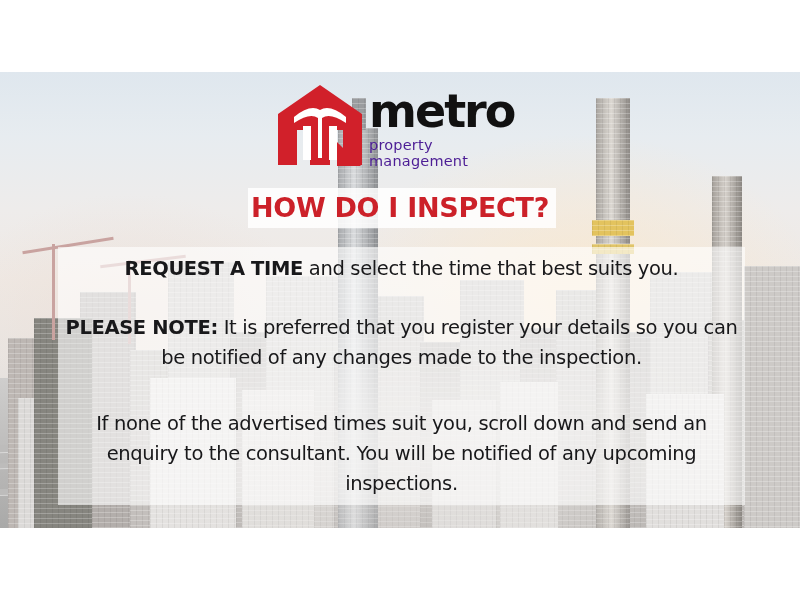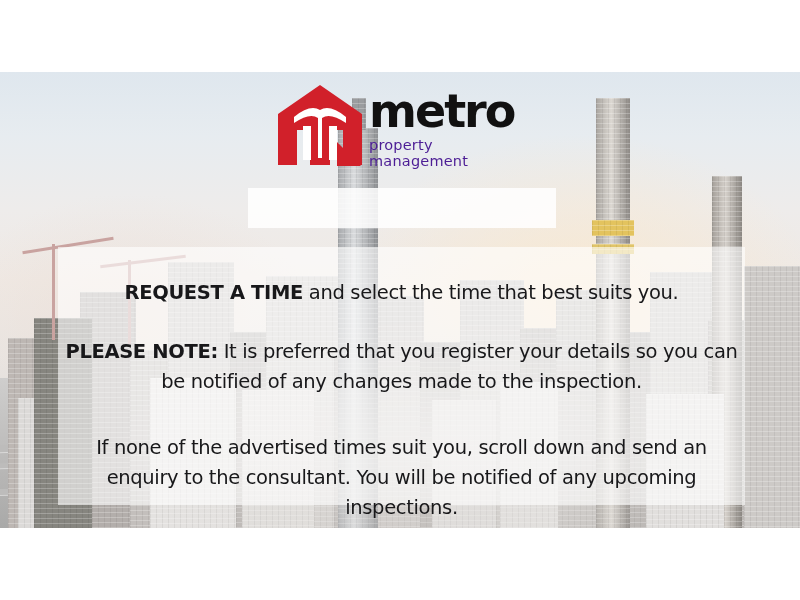--- a/index.html
+++ b/index.html
@@ -85,21 +85,21 @@
   #heading{
     position:absolute; left:0; right:0; top:193px; text-align:center;
     font-family:"DejaVu Sans", sans-serif;
     font-weight:700; font-size:27px; line-height:30px;
     letter-spacing:-.3px; color:#CC2129;
   }
   .para{
     position:absolute; left:60px; width:683px; text-align:center;
     font-family:"DejaVu Sans", sans-serif;
     font-weight:400; font-size:19.5px; line-height:30px;
-    letter-spacing:-.35px; color:#18181a;margin-top:24px;
+    letter-spacing:-.35px; color:#18181a;
   }
   .para b{ font-weight:700; }
   #p1{ top:254px; }
   #p2{ top:313px; }
   #p3{ top:409px; }
 </style>
 </head>
 <body>
 
 <div id="stage">
@@ -170,20 +170,21 @@
       <path fill="#ffffff" d="M26 42 L34 42 L34 76 L26 76 Z"></path>
       <path fill="#ffffff" d="M52 42 L60 42 L60 76 L52 76 Z"></path>
       <path fill="#D1202A" d="M60 58 L84 82 L60 82 Z"></path>
     </svg>
     <div id="logo-word">
       <div class="wm">metro</div>
       <div class="ws">property management</div>
     </div>
   </div>
 
+  <div id="heading">HOW DO I INSPECT?</div>
 
   <div class="para" id="p1">
     <b>REQUEST A TIME</b><span> and select the time that best suits you.</span>
   </div>
 
   <div class="para" id="p2">
     <b>PLEASE NOTE:</b><span> It is preferred that you register your details so you can be notified of any changes made to the inspection.</span>
   </div>
 
   <div class="para" id="p3">If none of the advertised times suit you, scroll down and send an enquiry to the consultant. You will be notified of any upcoming inspections.</div>

